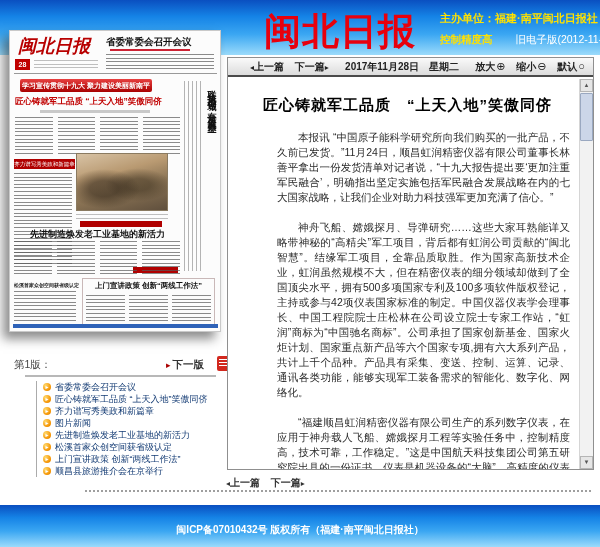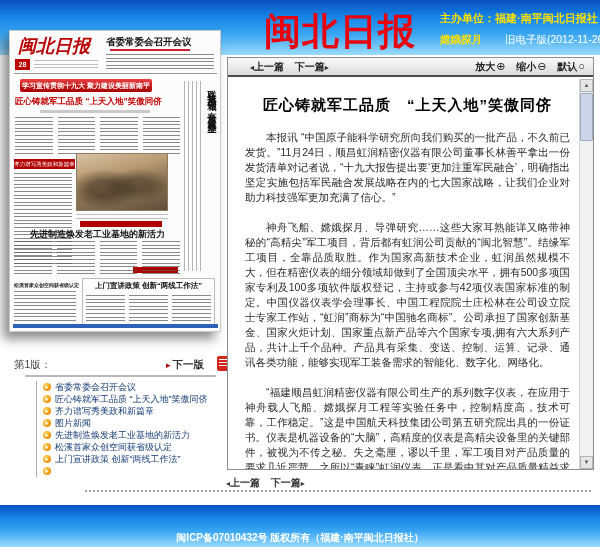--- a/index.html
+++ b/index.html
@@ -10,21 +10,21 @@
   .blue-grad { background:linear-gradient(180deg,#0a4fc0 0%,#1583e6 30%,#3aa6f2 62%,#9bdbfb 100%); }
   .top-header { position:absolute; left:0; top:0; width:600px; height:55px; }
   .site-title { position:absolute; left:264px; top:7px; font-size:37px; font-weight:bold;
                 color:#e8000d; letter-spacing:1px; white-space:nowrap; }
   .header-right { position:absolute; left:440px; top:11px; white-space:nowrap; }
   .organizer { color:#ffe100; font-size:11px; font-weight:bold; }
   .header-links { margin-top:7px; font-size:10.5px; }
   .home-link { color:#ffe100; font-weight:bold; margin-right:20px; cursor:pointer; }
   .old-edition { color:#ffffff; cursor:pointer; }
   .site-footer { position:absolute; left:0; top:505px; width:600px; height:42px;
-                 color:#fff; font-size:10px; font-weight:bold; text-align:center; padding-top:26px; }
+                 color:#fff; font-size:10px; font-weight:bold; text-align:center; padding-top:18px; }
 
   
   .thumb { position:absolute; left:9px; top:30px; width:212px; height:302px; background:#fcfcfc;
            border:1px solid #c9c9c9; box-shadow:-6px 7px 10px rgba(30,30,30,.5); cursor:pointer; }
   .thumb > div { position:absolute; }
   .tl  { background-image:repeating-linear-gradient(180deg,rgba(90,90,90,.7) 0 1px,transparent 1px 3.6px); }
   .tll { background-image:repeating-linear-gradient(180deg,rgba(140,140,140,.55) 0 1px,transparent 1px 3.6px); }
   .vl  { background-image:repeating-linear-gradient(90deg,rgba(120,120,120,.55) 0 1px,transparent 1px 4px); }
   .cols { display:flex; gap:5px; }
   .cols .c { flex:1; }
@@ -98,21 +98,21 @@
   .nav-btn { cursor:pointer; margin-right:8px; }
   .nav-btn .tri { font-size:8px; }
   .nav-zoom .zoom-btn { cursor:pointer; margin-left:8px;text-align:right; }
   .zicon { font-weight:normal; font-size:11px; margin-left:1px; }
   .pane-body { position:absolute; left:0; top:21px; right:15px; bottom:0; overflow:hidden;
                padding:0 8px 0 17px; }
   .article-title { margin-top:17px; text-align:center; font-size:15px; font-weight:bold; color:#000;
                    letter-spacing:1px; white-space:nowrap; }
   .article-subtitle { margin-top:9px; text-align:center; font-size:10.5px; color:#333; }
   .pane-body p { font-size:10.5px; line-height:15px; color:#2a2a2a; text-align:justify;
-                 text-indent:21px; margin-top:15px; }
+                 text-indent:21px; margin-top:15px;margin-left:32px; }
   .scrollbar { position:absolute; right:0; top:21px; bottom:0; width:14px; background:#f2f2f2;
                border-left:1px solid #d5d5d5; cursor:pointer; }
   .sb-btn { position:absolute; left:0; width:13px; height:13px; background:#e6e6e6;
             border:1px solid #b5b5b5; font-size:6px; color:#555; text-align:center; line-height:11px; }
   .sb-up { top:0; } .sb-down { bottom:0; }
   .sb-thumb { position:absolute; left:0; top:14px; width:13px; height:48px; background:#ccd6e8;
               border:1px solid #9aa8c0; border-radius:1px; }
 
   
   .bottom-nav { position:absolute; left:226px; top:476px; font-size:10px; font-weight:bold; color:#333;
@@ -122,21 +122,21 @@
 </head>
 <body>
 
 <div id="page">
 
   <div class="top-header blue-grad">
     <div class="site-title">闽北日报</div>
     <div class="header-right">
       <div class="organizer">主办单位：福建·南平闽北日报社</div>
       <div class="header-links">
-        <span class="home-link">嫦娥探月</span>
+        <span class="home-link">控制精度高</span>
         <span class="old-edition">旧电子版(2012-11-26前)</span>
       </div>
     </div>
   </div>
 
   <div class="thumb">
     <div class="masthead">闽北日报</div>
     <div class="th-head-tr">省委常委会召开会议</div>
     <div class="th-redline"></div>
     <div class="th-lines-tr tl"></div>
@@ -229,29 +229,31 @@
     <div class="list-item">
       <span class="bullet-icon">
           <span class="bullet-arrow">▸</span>
         </span>
       <span class="li-text">上门宣讲政策 创新“两线工作法”</span>
       </div>
     <div class="list-item">
       <span class="bullet-icon">
           <span class="bullet-arrow">▸</span>
         </span>
+      <span class="li-text">顺昌县旅游推介会在京举行</span>
       </div>
   </div>
 
   <div class="article-pane">
     <div class="pane-nav">
       <div class="nav-left">
         <span class="nav-btn"><span class="tri">◂</span><span>上一篇</span></span>
         <span class="nav-btn"><span>下一篇</span><span class="tri">▸</span></span>
       </div>
+      <div class="nav-date">2017年11月28日　星期二</div>
       <div class="nav-zoom">
         <span class="zoom-btn"><span>放大</span><span class="zicon">⊕</span></span>
         <span class="zoom-btn"><span>缩小</span><span class="zicon">⊖</span></span>
         <span class="zoom-btn"><span>默认</span><span class="zicon">○</span></span>
       </div>
     </div>
     <div class="pane-body">
       <div class="article-title">匠心铸就军工品质　“上天入地”笑傲同侪</div>
       <p>本报讯 “中国原子能科学研究所向我们购买的一批产品，不久前已发货。”11月24日，顺昌虹润精密仪器有限公司董事长林善平拿出一份发货清单对记者说，“十九大报告提出要‘更加注重军民融合’，明确指出坚定实施包括军民融合发展战略在内的七大国家战略，让我们企业对助力科技强军更加充满了信心。”</p>
       <p>神舟飞船、嫦娥探月、导弹研究……这些大家耳熟能详又略带神秘的“高精尖”军工项目，背后都有虹润公司贡献的“闽北智慧”。结缘军工项目，全靠品质取胜。作为国家高新技术企业，虹润虽然规模不大，但在精密仪表的细分领域却做到了全国顶尖水平，拥有500多项国家专利及100多项软件版权登记，主持或参与42项仪表国家标准的制定。中国仪器仪表学会理事长、中国工程院院士庄松林在公司设立院士专家工作站，“虹润”商标为“中国驰名商标”。公司承担了国家创新基金、国家火炬计划、国家重点新产品等六个国家专项,拥有六大系列产品，共计上千个品种。产品具有采集、变送、控制、运算、记录、通讯各类功能，能够实现军工装备需求的智能化、数字化、网络化。</p>

